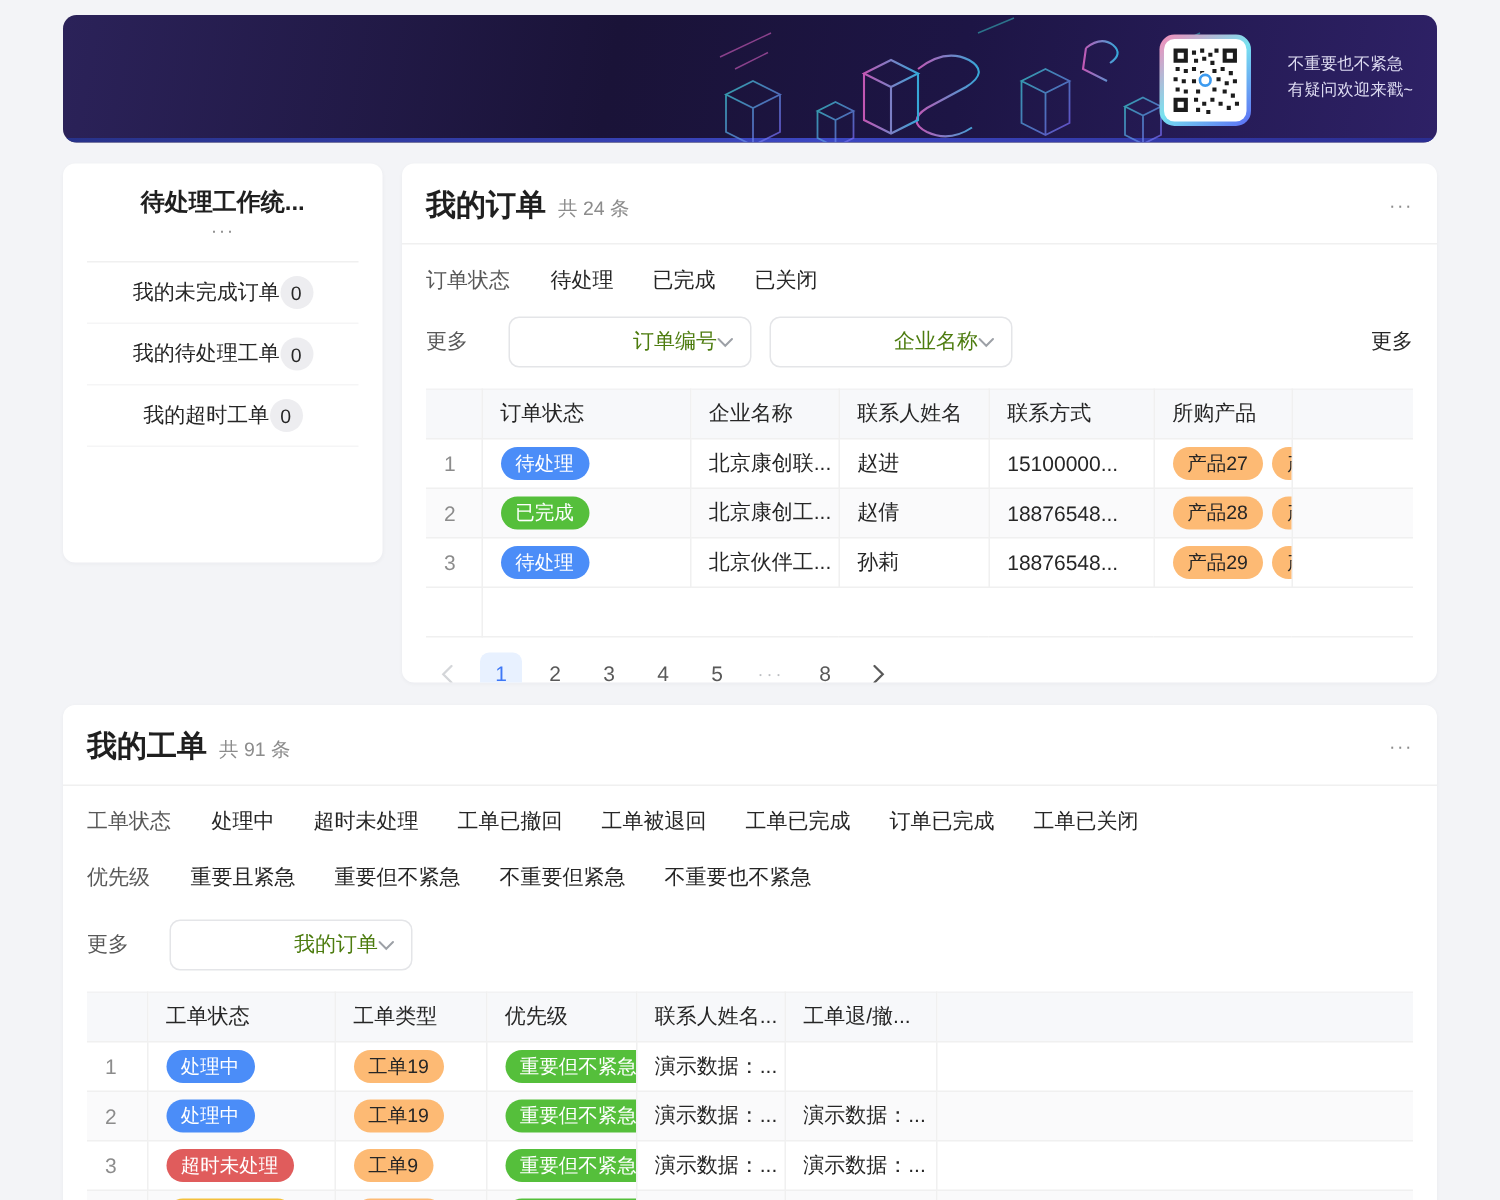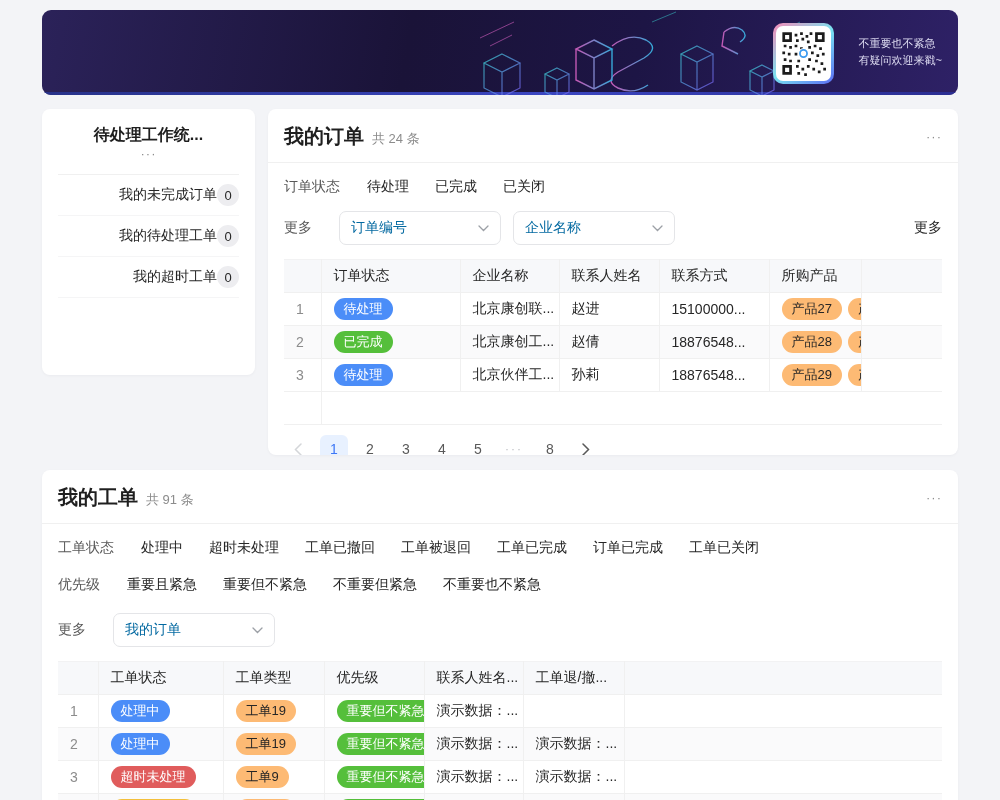--- a/index.html
+++ b/index.html
@@ -42,39 +42,39 @@
   .right-col { flex:1; min-width:0; }
   .card { background:#fff; border-radius:8px; box-shadow:0 1px 3px rgba(20,30,60,.04); }
   
   .create-card { height:67px; display:flex; align-items:center; justify-content:center;
     font-size:15px; color:#262626; margin-bottom:13px; cursor:pointer; }
   .stats-card { height:266px; padding:16px 16px 0; }
   .stats-header { display:flex; justify-content:space-between; align-items:center;
     padding-bottom:13px; border-bottom:1px solid #f0f0f0;flex-direction:column; }
   .stats-title { font-size:16px; font-weight:700; color:#1f1f1f; }
   .dots { color:#8c8c8c; font-size:13px; letter-spacing:1px; cursor:pointer; }
-  .stat-row { display:flex; justify-content:flex-end; align-items:center;
+  .stat-row { display:flex; justify-content:center; align-items:center;
     height:41px; border-bottom:1px solid #f5f5f6; font-size:14px; }
   .badge { background:#ededf0; color:#262626; min-width:22px; height:22px; border-radius:11px;
     display:flex; align-items:center; justify-content:center; font-size:13px; padding:0 5px; }
   
   .orders-card { padding:14px 16px; height:346px; overflow:hidden; }
   .tickets-card { margin:15px 42px 0; padding:14px 16px 0; height:400px; }
   .card-header { display:flex; align-items:baseline; gap:8px; }
   .card-title { font-size:20px; font-weight:700; color:#1f1f1f; }
   .card-count { font-size:13px; color:#8c8c8c; }
   .card-header .dots { margin-left:auto; align-self:center; }
   .header-divider { height:1px; background:#f0f0f0; margin:12px -16px 0; }
   .filter-row { display:flex; align-items:center; margin-top:15px; font-size:14px; }
   .filter-row.tight { margin-top:19px; }
   .filter-label { color:#595959; margin-right:27px; flex:none; }
   .filter-opt { margin-right:26px; color:#262626; cursor:pointer; white-space:nowrap; }
   .select { width:162px; height:34px; border:1px solid #e4e5e8; border-radius:7px;
-    display:flex; align-items:center; justify-content:space-between; padding:0 11px;
-    color:#0369a1; font-size:14px; margin-right:12px; background:#fff; cursor:pointer;gap:20px; }
+    display:flex; align-items:center; justify-content:flex-end; padding:0 11px;
+    color:#4d7c0f; font-size:14px; margin-right:12px; background:#fff; cursor:pointer; }
   .more-right { margin-left:auto; color:#262626; cursor:pointer; }
   
   table { width:100%; border-collapse:collapse; table-layout:fixed; margin-top:14px; font-size:14px; }
   th,td { height:33px; padding:0 12px; border-bottom:1px solid #f0f0f0; border-right:1px solid #f0f0f0;
     overflow:hidden; white-space:nowrap; text-align:left; }
   th { background:#f7f8fa; font-weight:400; color:#262626; border-top:1px solid #f2f2f3; }
   th:last-child, td:last-child { border-right:none; }
   tbody tr.even td { background:#fafafb; }
   tr.spacer td { border-right:none; background:#fff; }
   tr.spacer td:first-child { border-right:1px solid #f0f0f0; }

